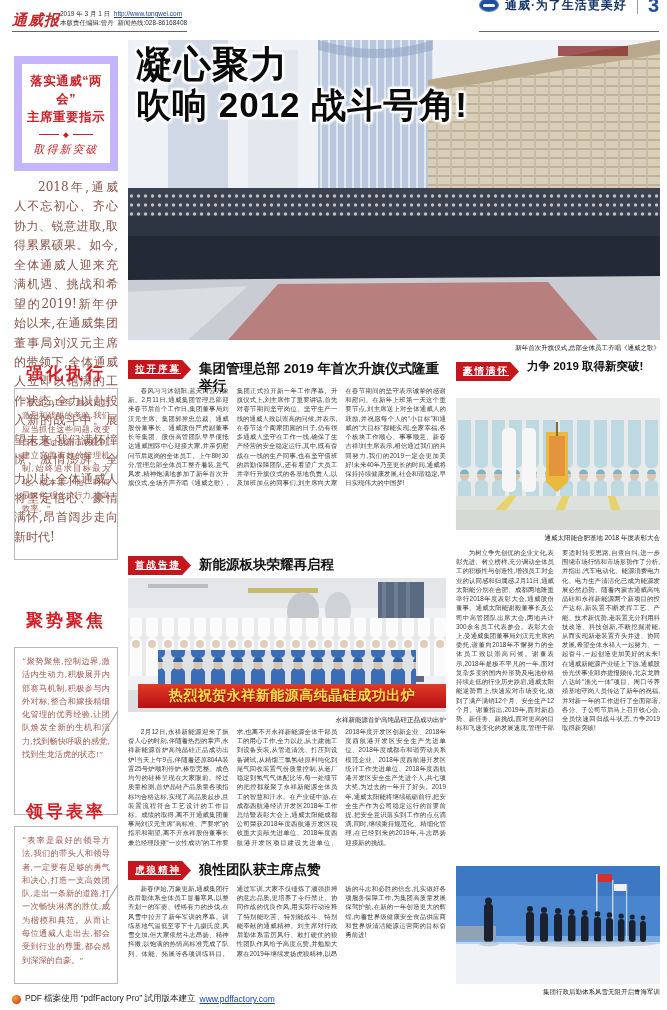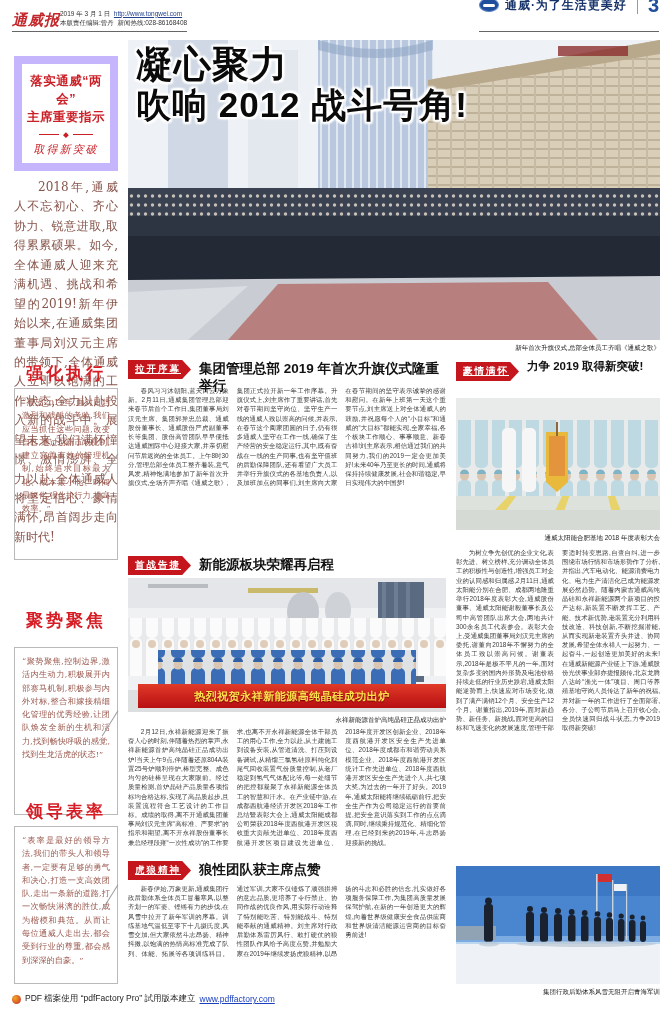--- a/index.html
+++ b/index.html
@@ -49,21 +49,21 @@
   .art-title { font-size:13.5px; font-weight:900; color:#111; line-height:1.25; padding-top:1px; }
   .art-title.small { font-size:11.5px; }
 
   .body-txt { position:absolute; font-size:6.4px; line-height:1.44; color:#3b3b3b; text-align:justify; text-indent:2em; column-gap:8px; overflow:hidden; }
   .cols3 { column-count:3; }
   .cols2 { column-count:2; }
 
   
   .photo { position:absolute; overflow:hidden; background:#eee; }
   .photo svg { display:block; }
-  .banner { position:absolute; left:0; right:0; bottom:4px; height:24px; background:linear-gradient(#e03a28,#b80f12); color:#ffe14d; font-weight:900; font-size:11px; display:flex; align-items:center; justify-content:center; white-space:nowrap; letter-spacing:0.5px; text-shadow:0 1px 1px #7a0000;margin-left:10px; }
+  .banner { position:absolute; left:0; right:0; bottom:4px; height:24px; background:linear-gradient(#e03a28,#b80f12); color:#ffe14d; font-weight:900; font-size:14px; display:flex; align-items:center; justify-content:center; white-space:nowrap; letter-spacing:0.5px; text-shadow:0 1px 1px #7a0000;margin-left:10px; }
   .cap-r { position:absolute; text-align:right; }
 
   
   .pdf-footer { position:absolute; left:12px; top:992px; height:14px; display:flex; align-items:center; gap:4px; background:#fff; font-size:8.5px; color:#222; padding-right:6px; }
   .pdf-ico { width:9px; height:9px; border-radius:50%; background:radial-gradient(circle at 35% 35%, #f5a623, #c1272d); flex:none; }
   .pdf-link { color:#1a3fbf; text-decoration:underline; }
 </style>
 </head>
 <body>
 

